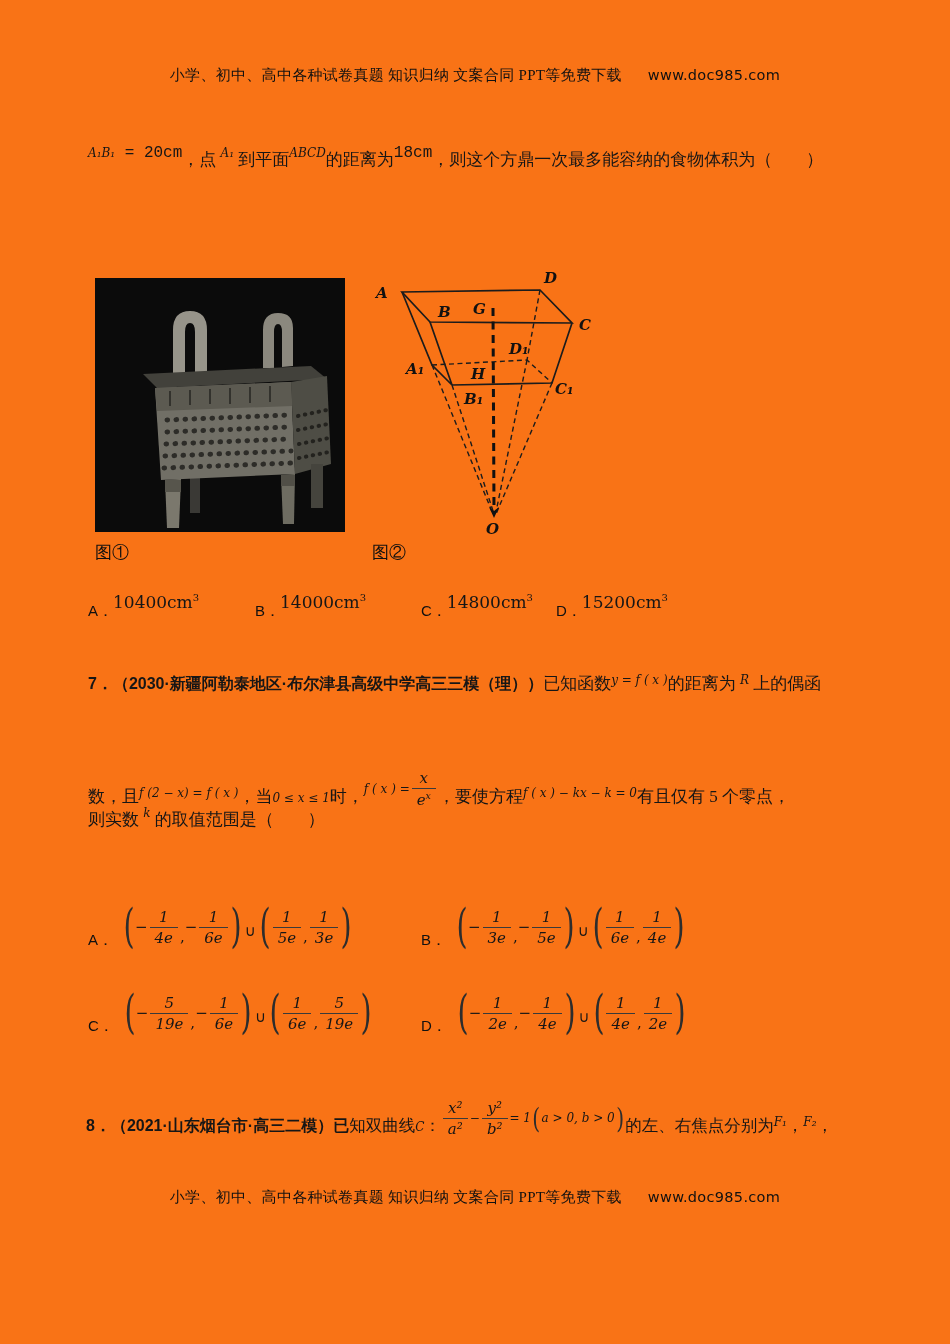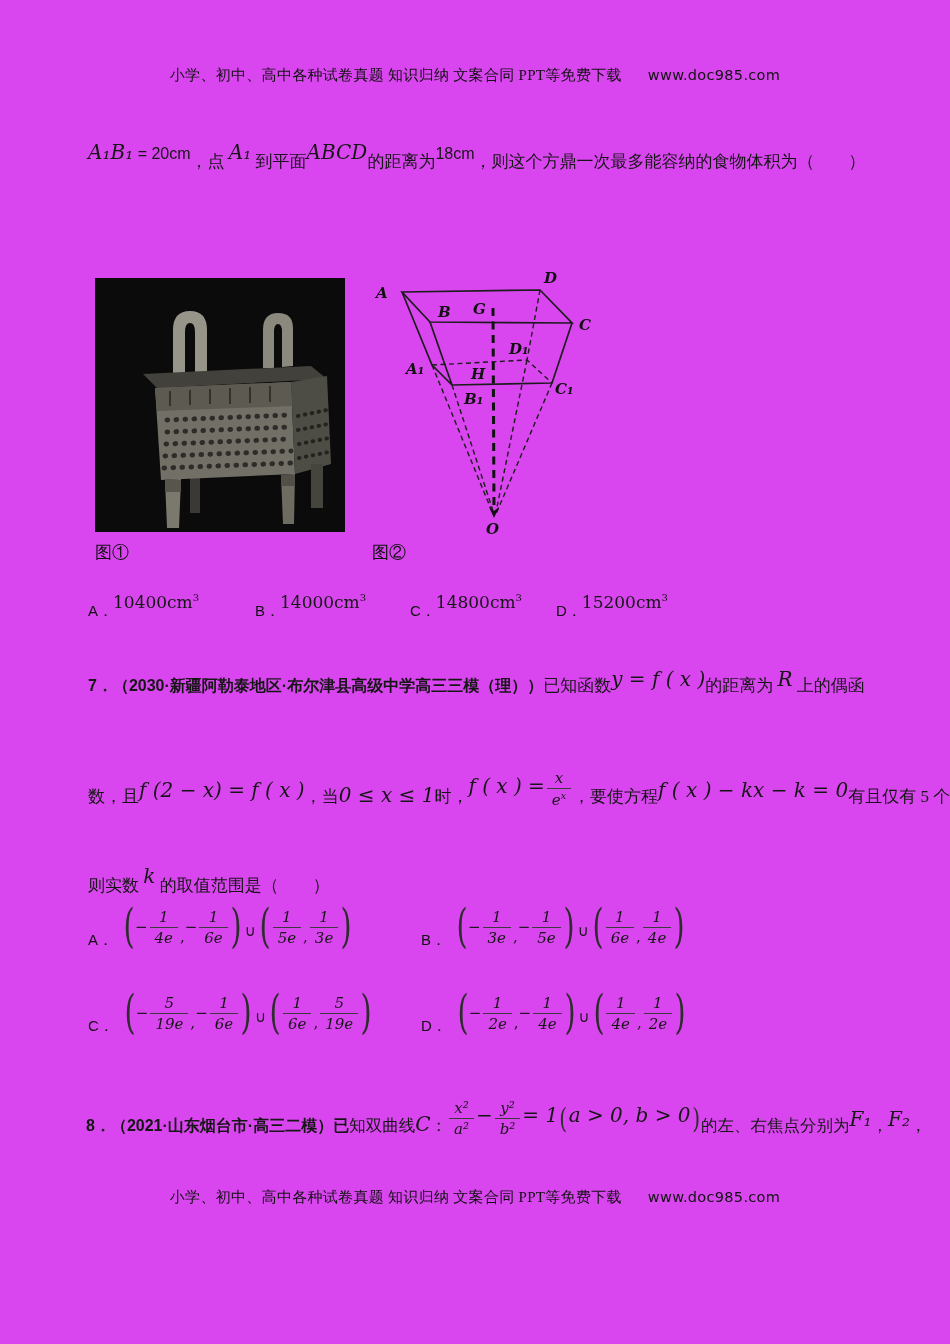--- a/index.html
+++ b/index.html
@@ -1,28 +1,28 @@
 <!DOCTYPE html>
 <html><head>
 <meta charset="utf-8">
 <style>
   html,body { margin:0; padding:0; background:#ffffff; }
-  .page { position:relative; width:950px; height:1344px; background:#d946ef;
+  .page { position:relative; width:950px; height:1344px; background:#f97316;
           font-family:"Liberation Serif", serif; color:#161616; overflow:hidden; }
   .abs { position:absolute; white-space:nowrap; }
 
   .hdr { width:950px; text-align:center; font-size:15px; color:#111; letter-spacing:.3px; }
   .hdr .url { margin-left:26px; font-family:"DejaVu Sans", sans-serif; font-size:14.5px; }
 
   .cjk  { font-size:17px; }
   .cjk-s{ font-size:16.5px; }
   .b    { font-family:"Liberation Sans", sans-serif; font-weight:bold; font-size:16px; }
 
-  .math   { font-family:"DejaVu Serif","Liberation Serif", serif; font-style:italic; font-size:20px; }
-  .mathup { font-family:Liberation Sans, sans-serif; font-style:normal; font-size:16px; }
+  .math   { font-family:"DejaVu Serif","Liberation Serif", serif; font-style:italic; font-size:12px; }
+  .mathup { font-family:Liberation Mono, monospace; font-style:normal; font-size:16px; }
   .up     { position:relative; top:-8px; }
   .up2    { position:relative; top:-5px; }
 
   .opt-label { font-family:"Liberation Sans", sans-serif; font-size:15px; color:#111; }
   .optval    { font-family:"DejaVu Serif", serif; font-size:17px;text-align:right; }
   .optval sup{ font-size:10px; }
 
   .frac { display:inline-block; vertical-align:middle; text-align:center;
           font-family:"DejaVu Serif", serif; font-style:italic; font-size:15px; line-height:1.2; margin:0 2px; }
   .frac .num { display:block; padding:0 5px 1px; border-bottom:1.3px solid #3a3a3a; }
@@ -131,36 +131,36 @@
     </svg>
   </div>
   <div class="abs figcap" style="top:541px; left:372px; width:263px;">图②</div>
 
   <div class="abs" style="top:600px; left:88px;">
     <span class="opt-label">A．</span><span class="optval up"><span>10400cm</span><sup>3</sup></span>
   </div>
   <div class="abs" style="top:600px; left:255px;">
     <span class="opt-label">B．</span><span class="optval up"><span>14000cm</span><sup>3</sup></span>
   </div>
-  <div class="abs" style="top:600px; left:410px;">
+  <div class="abs" style="top:600px; left:421px;">
     <span class="opt-label">C．</span><span class="optval up"><span>14800cm</span><sup>3</sup></span>
   </div>
   <div class="abs" style="top:600px; left:556px;">
     <span class="opt-label">D．</span><span class="optval up"><span>15200cm</span><sup>3</sup></span>
   </div>
 
   <div class="abs cjk" style="top:672px; left:88px;">
     <span class="b">7．（2030·新疆阿勒泰地区·布尔津县高级中学高三三模（理））</span><span>已知函数</span><span class="math up2">y = f ( x )</span><span>的距离为</span> <span class="math up2">R</span> <span>上的偶函</span>
   </div>
 
   <div class="abs cjk" style="top:778px; left:88px;">
     <span>数，且</span><span class="math up2">f (2 − x) = f ( x )</span><span>，当</span><span class="math">0 ≤ x ≤ 1</span><span>时，</span><span class="math vshift">f ( x ) =</span><span class="frac vshift"><span class="num">x</span><span class="den"><span>e</span><sup>x</sup></span></span><span>，要使方程</span><span class="math up2">f ( x ) − kx − k = 0</span><span>有且仅有 5 个零点，</span>
   </div>
 
-  <div class="abs cjk" style="top:872px; left:88px;">
+  <div class="abs cjk" style="top:808px; left:88px;">
     <span>则实数</span> <span class="math up">k</span> <span>的取值范围是（　　）</span>
   </div>
 
   <div class="abs optrow" style="top:896px; left:88px; height:62px;">
     <span class="opt-label">A．</span>
     <span class="bigp">(</span>
     <span class="fsign">−</span>
     <span class="frac">
         <span class="num">1</span>
         <span class="den">4e</span>

